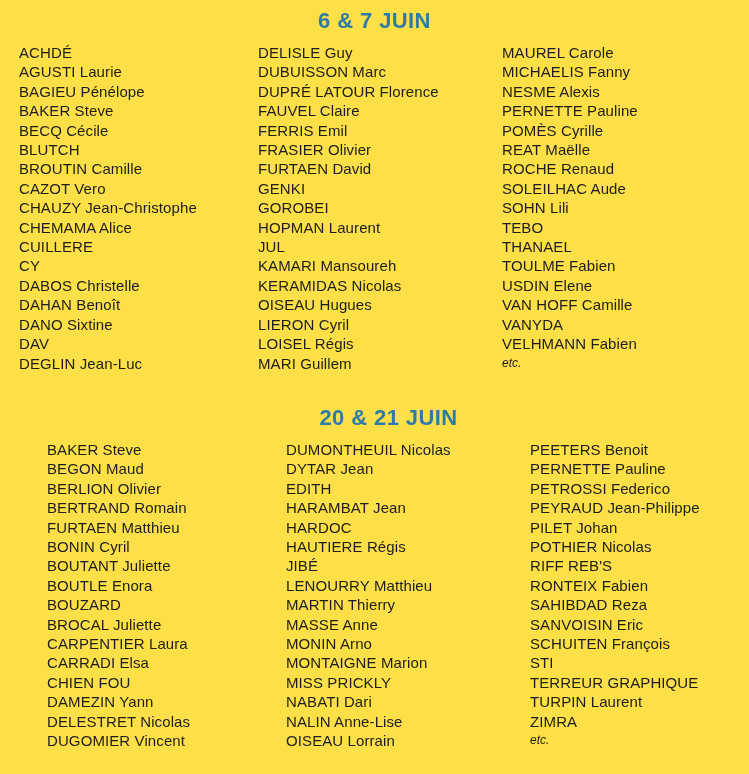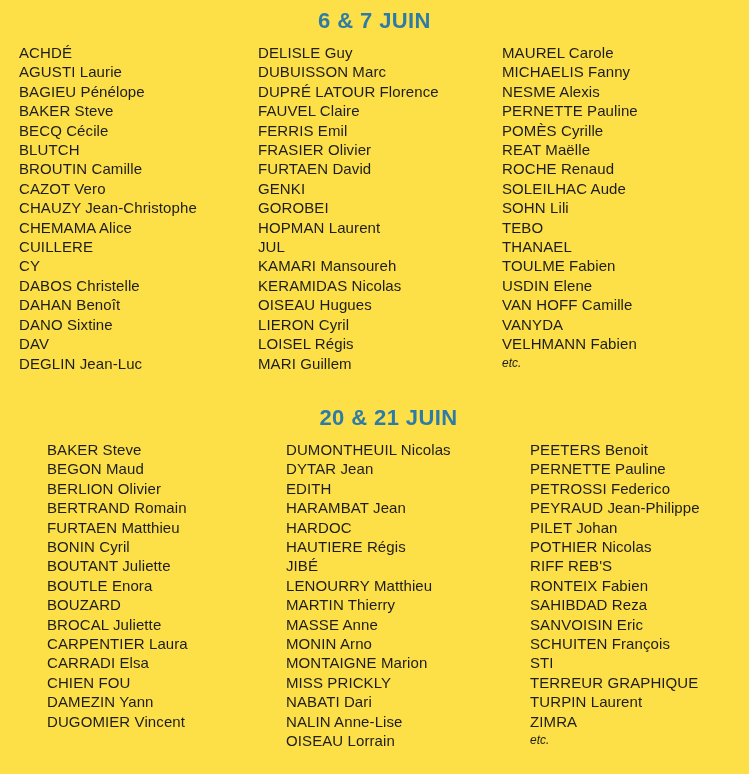--- a/index.html
+++ b/index.html
@@ -135,20 +135,21 @@
             <div class="name">FURTAEN Matthieu</div>
             <div class="name">BONIN Cyril</div>
             <div class="name">BOUTANT Juliette</div>
             <div class="name">BOUTLE Enora</div>
             <div class="name">BOUZARD</div>
             <div class="name">BROCAL Juliette</div>
             <div class="name">CARPENTIER Laura</div>
             <div class="name">CARRADI Elsa</div>
             <div class="name">CHIEN FOU</div>
             <div class="name">DAMEZIN Yann</div>
+            <div class="name">DELESTRET Nicolas</div>
             <div class="name">DUGOMIER Vincent</div>
           </div>
       </div>
       <div class="col">
         <div class="names">
             <div class="name">DUMONTHEUIL Nicolas</div>
             <div class="name">DYTAR Jean</div>
             <div class="name">EDITH</div>
             <div class="name">HARAMBAT Jean</div>
             <div class="name">HARDOC</div>

